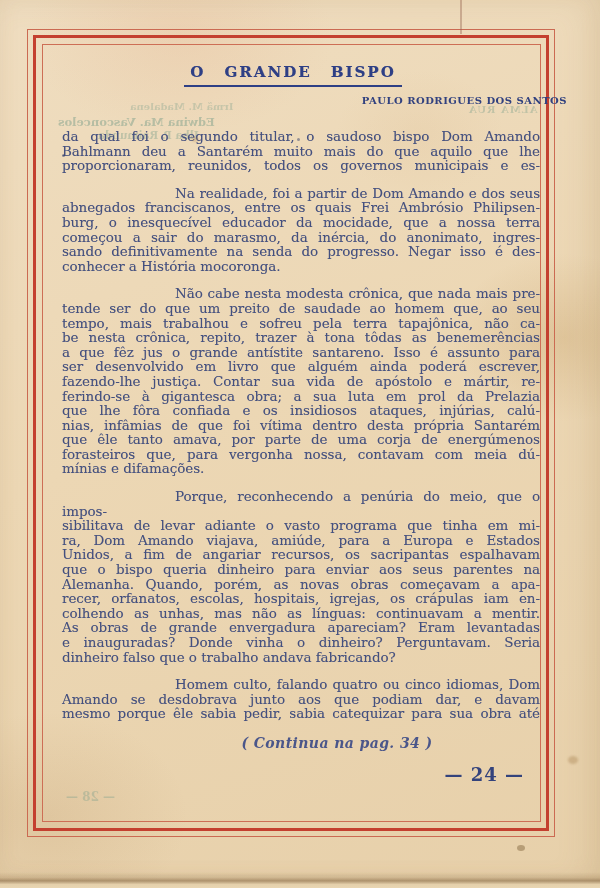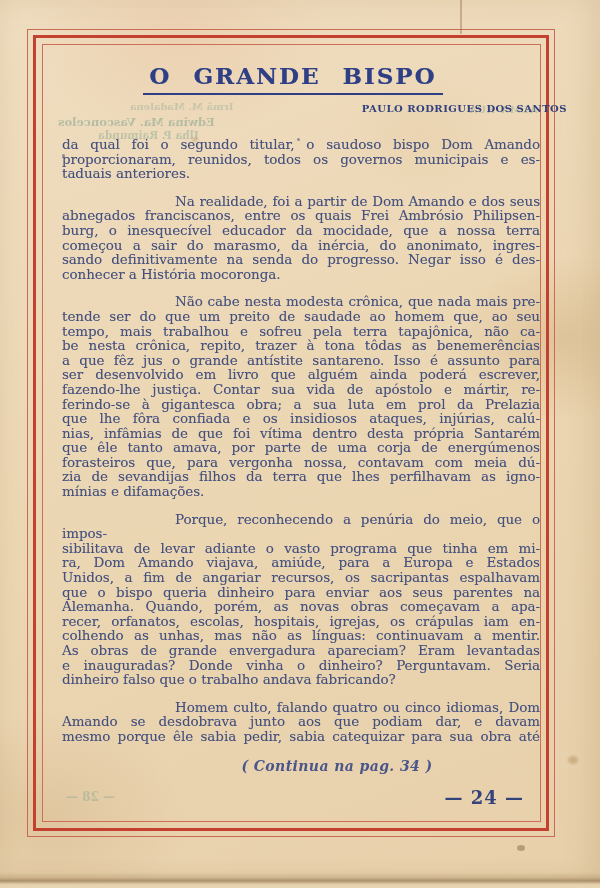--- a/index.html
+++ b/index.html
@@ -21,21 +21,21 @@
   
   .frame { position: absolute; pointer-events: none; }
   .frame.outer { left: 27px; top: 29px; right: 45px; bottom: 51px; border: 1.5px solid #cb6a52; }
   .frame.thick { left: 33px; top: 35px; right: 51px; bottom: 57px; border: 3px solid #c4402f; }
   .frame.inner { left: 42px; top: 44px; right: 59px; bottom: 66px; border: 1px solid #cd6e55; }
   
   .content { position: absolute; left: 62px; top: 0; width: 478px; color: #44507f; }
   .title-wrap { margin-top: 62px; text-align: center; }
   .title {
     display: inline-block; margin: 0; transform: translateX(-8px);
-    font-size: 23px; font-weight: bold; letter-spacing: 2px; word-spacing: 12px;
+    font-size: 15px; font-weight: bold; letter-spacing: 2px; word-spacing: 12px;
     color: #2e3f85; padding: 0 6px 4px 6px; border-bottom: 2.5px solid #2e3f85;
     text-shadow: 0.3px 0.3px 0 rgba(46,63,133,0.5);
   }
   .byline {
     margin-top: 8px; text-align: right; transform: translateX(27px);
     font-size: 10px; font-weight: bold; letter-spacing: 0.5px; color: #31417f;
   }
   #paragraphs { margin-top: 24px; }
   .paragraph { margin: 0 0 13px 0; }
   .line {
@@ -100,22 +100,22 @@
 
   <div class="content">
     <div class="title-wrap">
       <h1 class="title">O GRANDE BISPO</h1>
     </div>
     <div class="byline">PAULO RODRIGUES DOS SANTOS</div>
 
     <div id="paragraphs">
         <div class="paragraph">
           <div class="line">da qual foi o segundo titular, o saudoso bispo Dom Amando</div>
+          <div class="line">Bahlmann deu a Santarém muito mais do que aquilo que lhe</div>
           <div class="line">proporcionaram, reunidos, todos os governos municipais e es-</div>
-          <div class="line last">taduais anteriores.</div>
         </div>
         <div class="paragraph">
           <div class="line first">Na realidade, foi a partir de Dom Amando e dos seus</div>
           <div class="line">abnegados franciscanos, entre os quais Frei Ambrósio Philipsen-</div>
           <div class="line">burg, o inesquecível educador da mocidade, que a nossa terra</div>
           <div class="line">começou a sair do marasmo, da inércia, do anonimato, ingres-</div>
           <div class="line">sando definitivamente na senda do progresso. Negar isso é des-</div>
           <div class="line last">conhecer a História mocoronga.</div>
         </div>
         <div class="paragraph">
@@ -124,21 +124,20 @@
           <div class="line">tempo, mais trabalhou e sofreu pela terra tapajônica, não ca-</div>
           <div class="line">be nesta crônica, repito, trazer à tona tôdas as benemerências</div>
           <div class="line">a que fêz jus o grande antístite santareno. Isso é assunto para</div>
           <div class="line">ser desenvolvido em livro que alguém ainda poderá escrever,</div>
           <div class="line">fazendo-lhe justiça. Contar sua vida de apóstolo e mártir, re-</div>
           <div class="line">ferindo-se à gigantesca obra; a sua luta em prol da Prelazia</div>
           <div class="line">que lhe fôra confiada e os insidiosos ataques, injúrias, calú-</div>
           <div class="line">nias, infâmias de que foi vítima dentro desta própria Santarém</div>
           <div class="line">que êle tanto amava, por parte de uma corja de energúmenos</div>
           <div class="line">forasteiros que, para vergonha nossa, contavam com meia dú-</div>
-          <div class="line">zia de sevandijas filhos da terra que lhes perfilhavam as igno-</div>
           <div class="line last">mínias e difamações.</div>
         </div>
         <div class="paragraph">
           <div class="line first">Porque, reconhecendo a penúria do meio, que o impos-</div>
           <div class="line">sibilitava de levar adiante o vasto programa que tinha em mi-</div>
           <div class="line">ra, Dom Amando viajava, amiúde, para a Europa e Estados</div>
           <div class="line">Unidos, a fim de angariar recursos, os sacripantas espalhavam</div>
           <div class="line">que o bispo queria dinheiro para enviar aos seus parentes na</div>
           <div class="line">Alemanha. Quando, porém, as novas obras começavam a apa-</div>
           <div class="line">recer, orfanatos, escolas, hospitais, igrejas, os crápulas iam en-</div>

